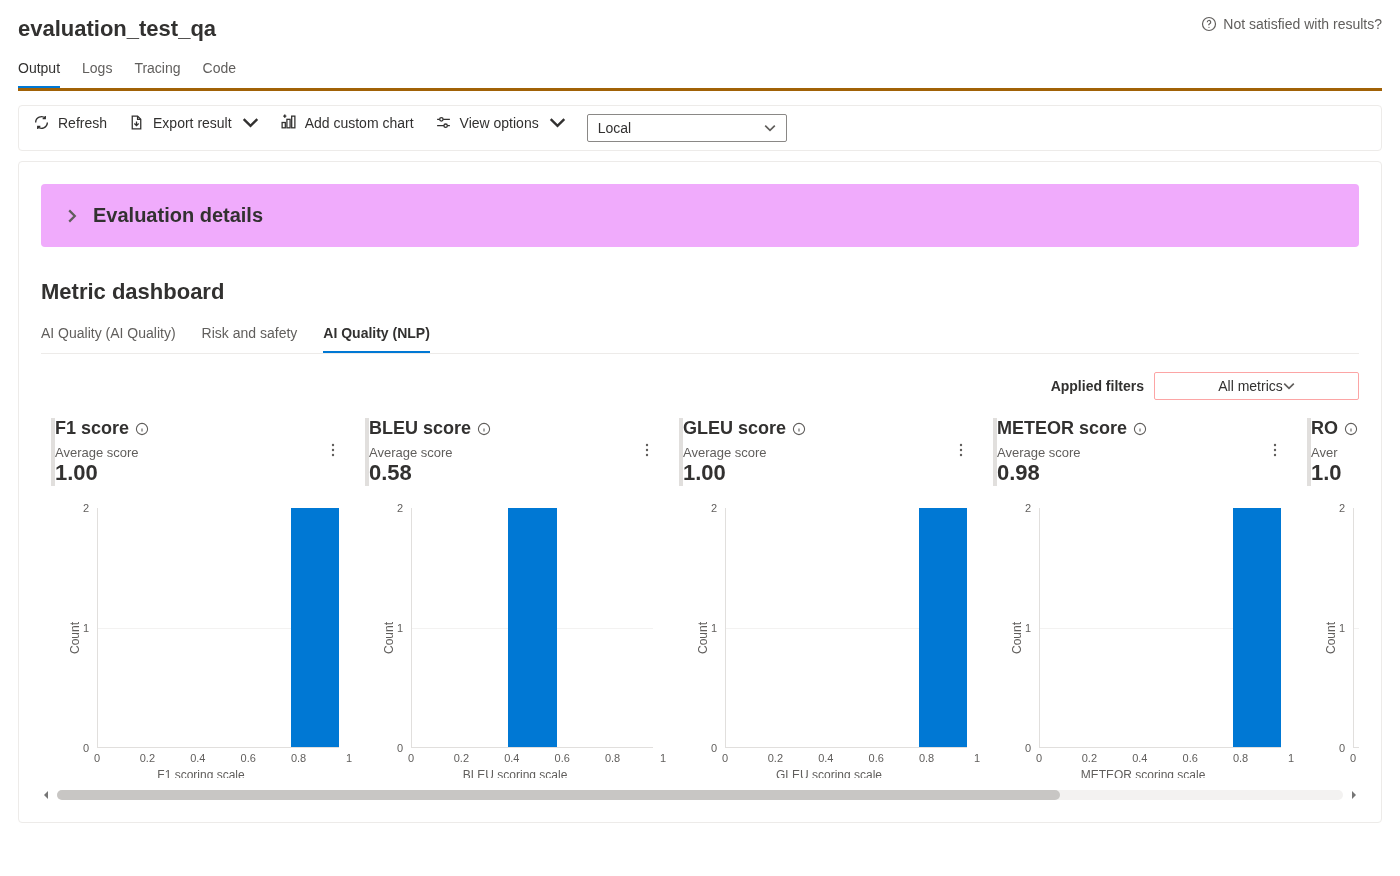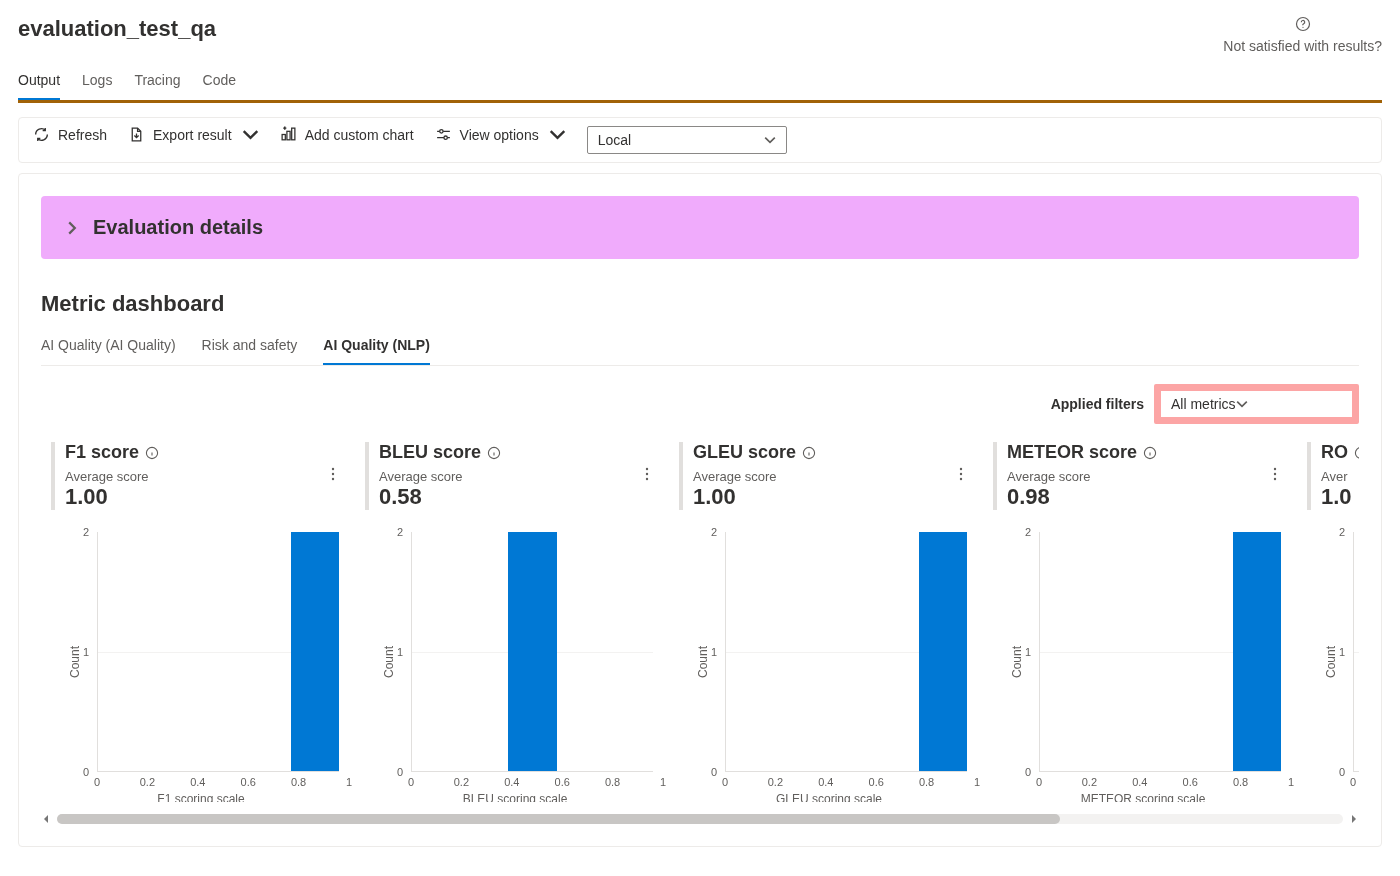--- a/index.html
+++ b/index.html
@@ -5,21 +5,21 @@
   * { box-sizing: border-box; margin: 0; padding: 0; }
   body {
     font-family: "Segoe UI", -apple-system, BlinkMacSystemFont, sans-serif;
     color: #323130;
     background: #fff;
     font-size: 14px;
   }
   .page { padding: 16px 18px 12px 18px; }
   .header-row { display:flex; justify-content:space-between; align-items:flex-start; }
   .page-title { font-size: 22px; font-weight: 700; }
-  .feedback-link { display:flex; align-items:center; gap:6px; color:#605e5c; cursor:pointer; font-size:14px;flex-direction:column; }
+  .feedback-link { display:flex; align-items:center; gap:6px; color:#605e5c; cursor:pointer; font-size:14px; }
   .feedback-link svg { width:16px; height:16px; }
 
   .main-tabs { display:flex; gap:22px; border-bottom:3px solid #a16207; margin-top:18px; }
   .main-tab { padding:0 0 10px 0; cursor:pointer; color:#605e5c; border-bottom:2px solid transparent; }
   .main-tab.active { color:#323130; border-bottom-color:#0078d4; }
 
   .toolbar-wrap { border:1px solid #edebe9; border-radius:4px; margin-top:14px; padding:8px 14px; display:flex; align-items:flex-start; gap:21px; }
   .tb-btn { display:flex; align-items:center; gap:8px; cursor:pointer; color:#323130; }
   .tb-btn svg { width:17px; height:17px; }
   .tb-chev { width:10px; height:10px; margin-left:2px; }
@@ -34,27 +34,27 @@
 
   .section-title { font-size:22px; font-weight:700; margin-top:32px; }
 
   .sub-tabs { display:flex; gap:26px; border-bottom:1px solid #edebe9; margin-top:12px; }
   .sub-tab { padding:8px 0 10px 0; cursor:pointer; color:#605e5c; border-bottom:2px solid transparent; font-weight:600; }
   .sub-tab.inactive { font-weight:400; }
   .sub-tab.active { color:#323130; border-bottom-color:#0078d4; }
 
   .filter-row { display:flex; justify-content:flex-end; align-items:center; gap:10px; margin-top:18px; }
   .filter-label { font-weight:600; }
-  .filter-select { border:7px solid #fca5a5; border-radius:2px; padding:5px 10px; display:flex; align-items:center; justify-content:flex-start; min-width:205px; cursor:pointer; }
+  .filter-select { border:1px solid #fca5a5; border-radius:2px; padding:5px 26px; display:flex; align-items:center; justify-content:center; min-width:205px; cursor:pointer; }
   .filter-select svg { width:12px; height:12px; color:#605e5c; }
 
   .cards-scroll { overflow-x:hidden; margin-top:14px; }
   .cards-row { display:flex; gap:4px; }
   .card { width:310px; flex:0 0 310px; padding:4px 0 0 10px; position:relative; }
-  .card-head { border-left:4px solid #e1dfdd; padding-left:10px; margin-bottom:12px; }
+  .card-head { border-left:4px solid #e1dfdd; padding-left:0; margin-bottom:12px; }
   .card-title-row { display:flex; align-items:center; gap:6px; }
   .card-title { font-size:18px; font-weight:700; }
   .info-icon { width:14px; height:14px; color:#605e5c; }
   .avg-label { color:#605e5c; font-size:13px; margin-top:6px; }
   .avg-value { font-size:22px; font-weight:700; }
   .card-menu { position:absolute; top:28px; right:10px; cursor:pointer; color:#605e5c; }
   .card-menu svg { width:16px; height:16px; }
 
   .chart { position:relative; height:280px; margin-top:4px; }
   .plot-area { position:absolute; left:46px; right:12px; top:10px; bottom:30px; border-left:1px solid #e1dfdd; border-bottom:1px solid #e1dfdd; }

